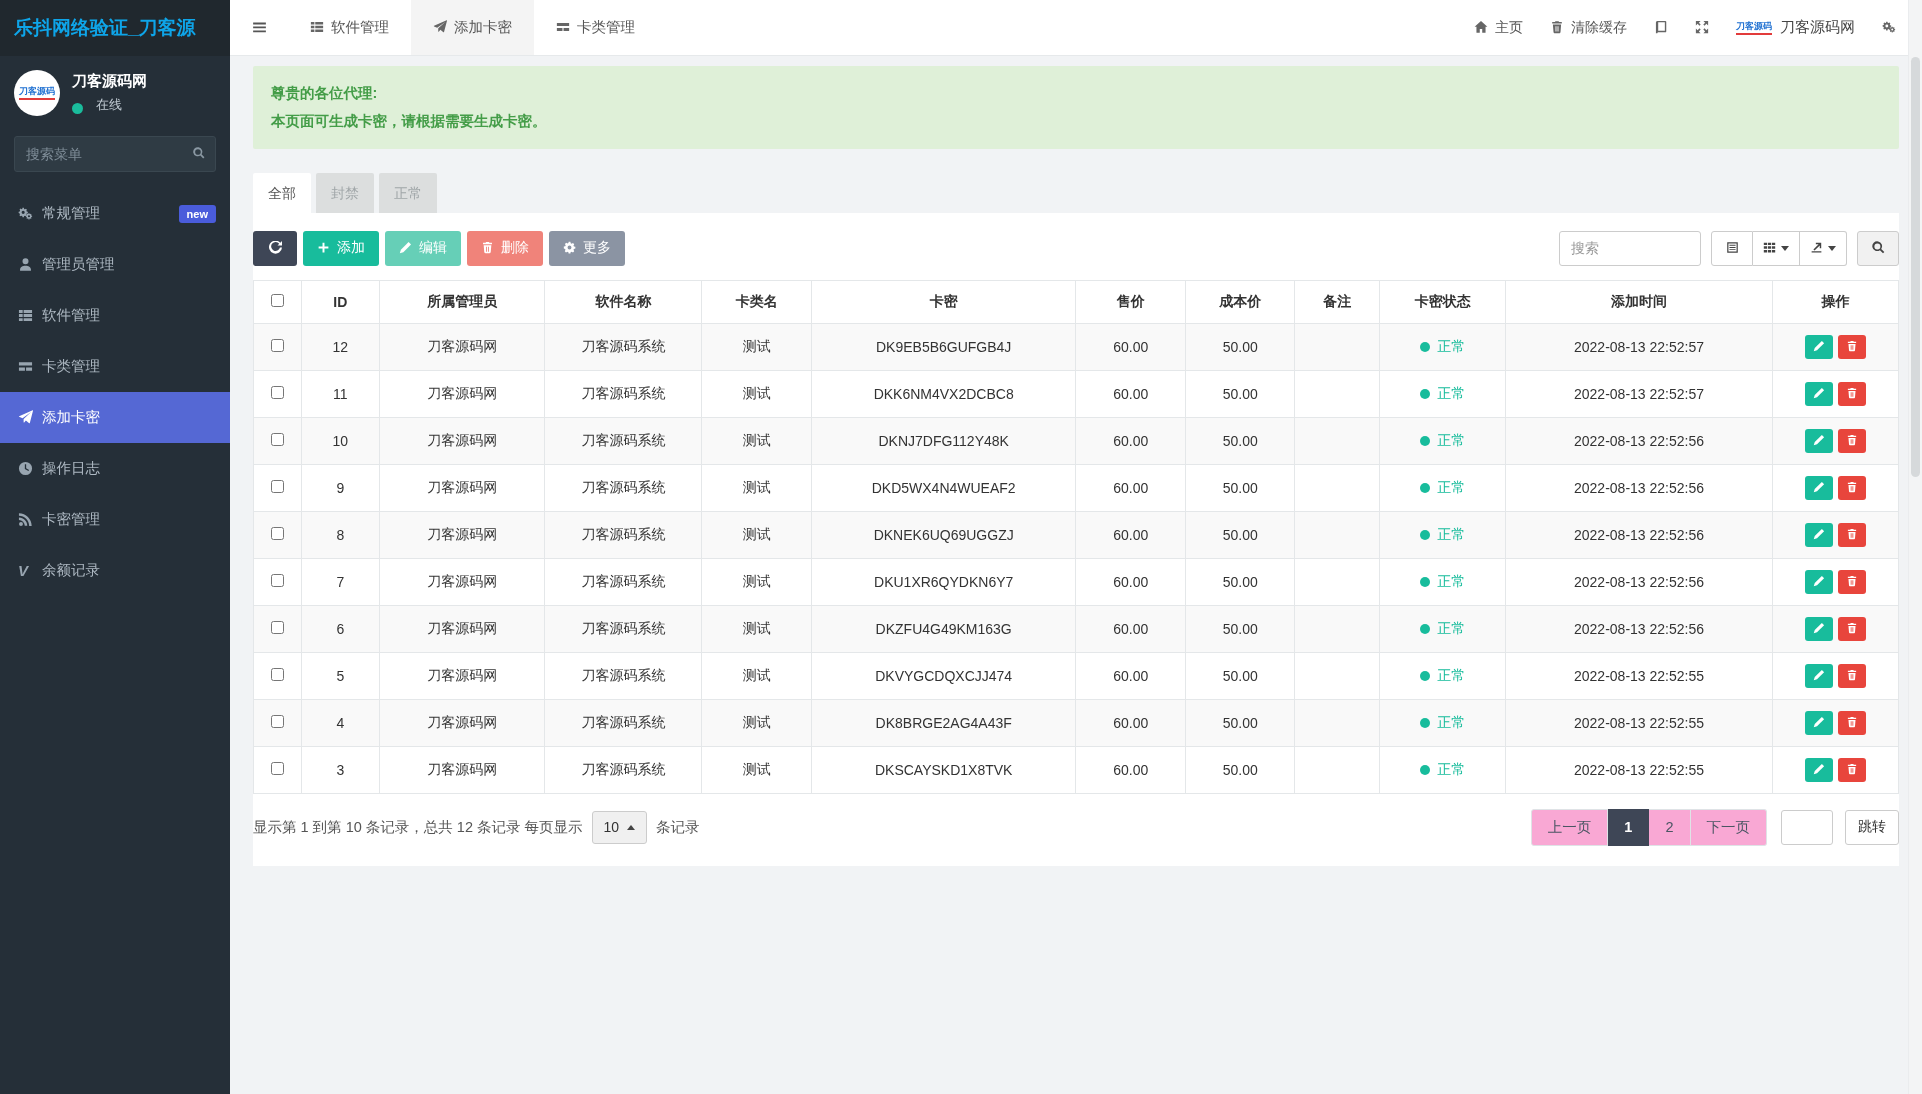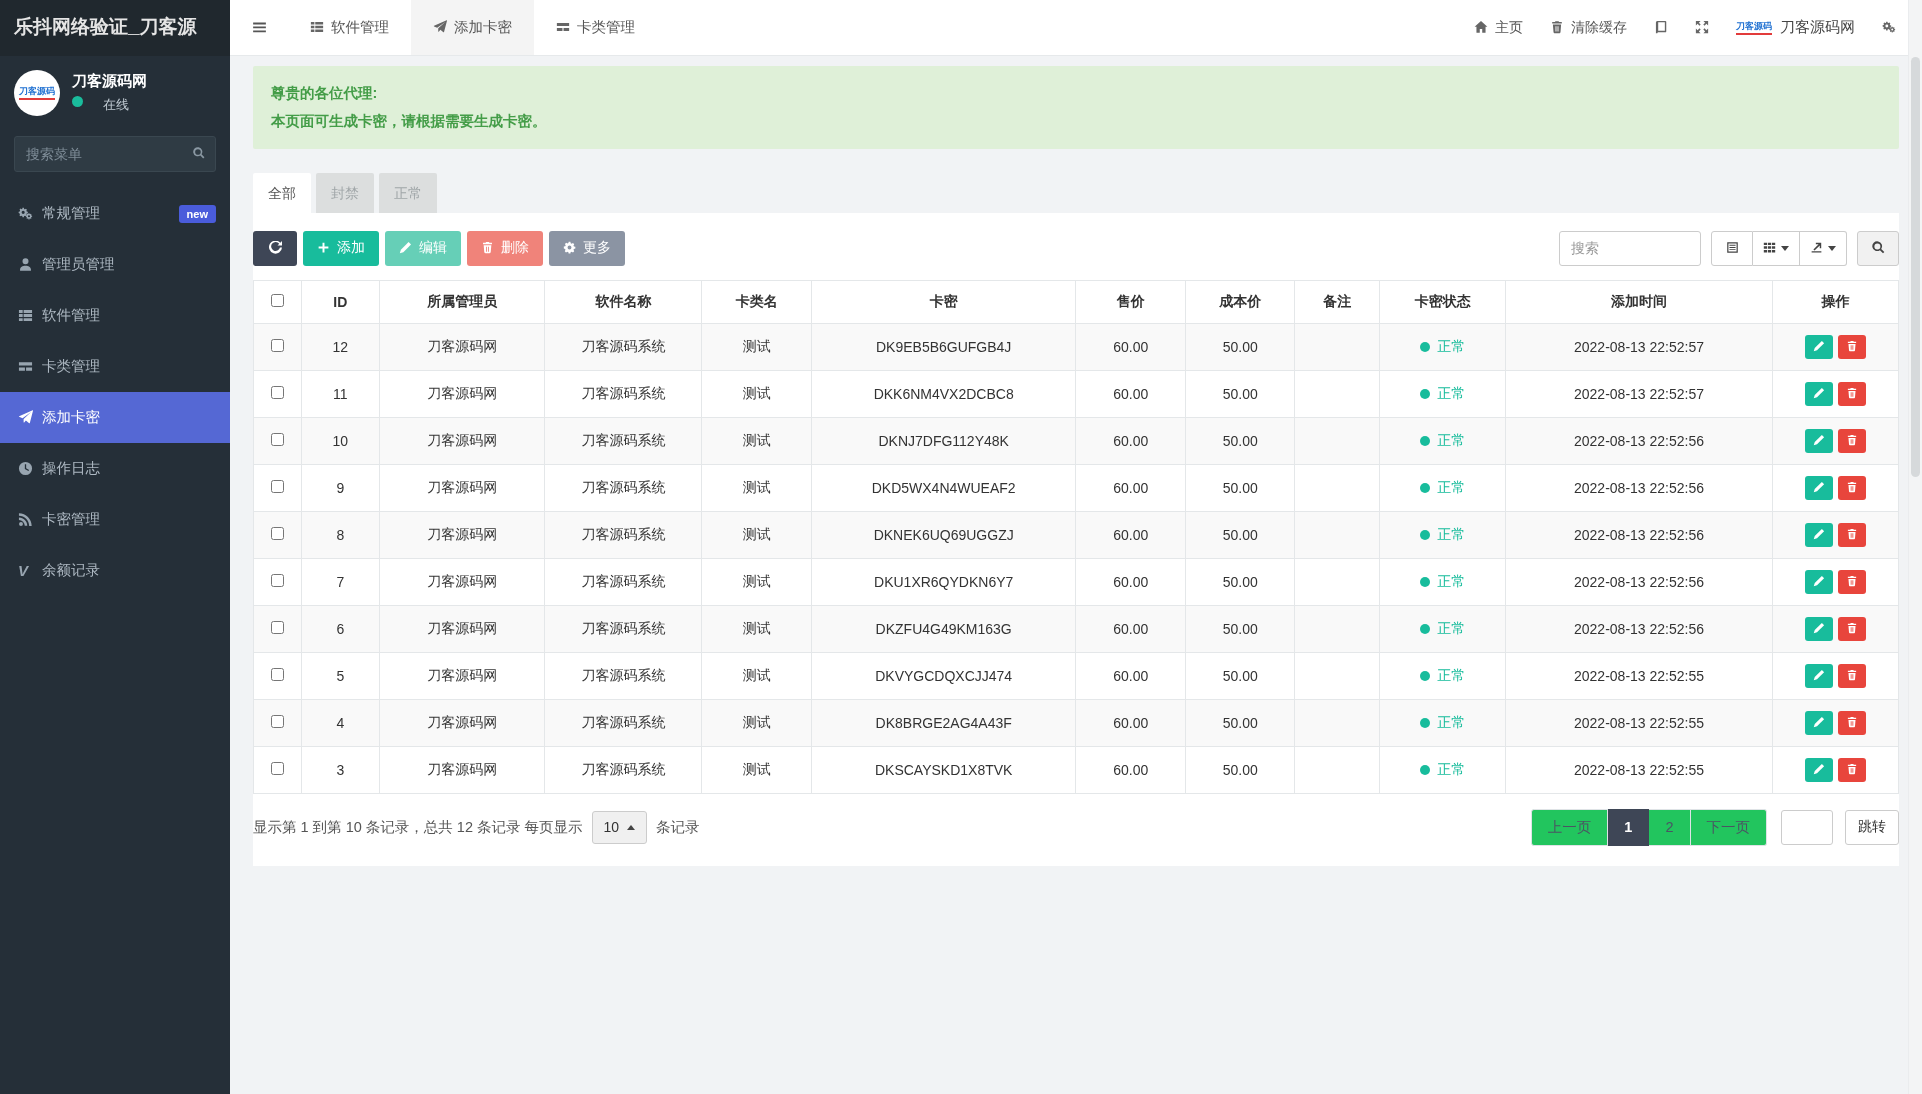--- a/index.html
+++ b/index.html
@@ -4,26 +4,26 @@
 <style>
   * { box-sizing: border-box; margin:0; padding:0; }
   html,body { width:1922px; height:1094px; }
   body {
     font-family:"Liberation Sans","DejaVu Sans",sans-serif;
     background:#f1f3f5; color:#333; overflow:hidden; font-size:14px;
   }
   .icon svg { width:1em; height:1em; fill:currentColor; vertical-align:-0.12em; }
   
   .sidebar { position:fixed; left:0; top:0; bottom:0; width:230px; background:#252f38; z-index:5; }
-  .brand { height:56px; line-height:56px; background:#20282e; color:#e5e5e5; font-size:19px; font-weight:bold; padding-left:14px; white-space:nowrap;font-family:Liberation Mono, monospace; }
+  .brand { height:56px; line-height:56px; background:#20282e; color:#0ea5e9; font-size:19px; font-weight:bold; padding-left:14px; white-space:nowrap; }
   .userpanel { display:flex; align-items:center; gap:12px; padding:14px 14px 10px; }
   .avatar { width:46px; height:46px; border-radius:50%; background:#fff; display:flex; align-items:center; justify-content:center; flex:none; }
   .avatar span { color:#1d6fd1; font-weight:bold; font-size:9px; border-bottom:2px solid #e23b3b; line-height:1.3; }
   .user-name { color:#fff; font-weight:bold; font-size:15px; margin-bottom:5px; }
-  .user-status { color:#c2ccd4; font-size:13px; display:flex; align-items:flex-start; gap:20px; }
+  .user-status { color:#c2ccd4; font-size:13px; display:flex; align-items:flex-end; gap:13px; }
   .dot-green { width:11px; height:11px; border-radius:50%; background:#1abc9c; display:inline-block; }
   .menu-search { margin:10px 14px 16px; position:relative; }
   .menu-search input { width:100%; height:36px; background:#2f3b44; border:1px solid #3a4750; border-radius:3px; color:#aab6c0; padding:0 32px 0 11px; font-size:14px; outline:none; }
   .menu-search input::placeholder { color:#7f8d98; }
   .menu-search .icon { position:absolute; right:10px; top:9px; color:#8a98a3; font-size:14px; }
   .menu { list-style:none; }
   .menu-item { display:flex; align-items:center; height:51px; padding:0 14px 0 18px; color:#aeb9c3; cursor:pointer; font-size:14.5px; }
   .menu-item .mi-icon { width:24px; font-size:15px; color:#98a5b0; flex:none; }
   .menu-item.active { background:#5568d4; color:#fff; }
   .menu-item.active .mi-icon { color:#fff; }
@@ -80,21 +80,21 @@
   .status .sdot { width:10px; height:10px; border-radius:50%; background:#18bc9c; display:inline-block; }
   .btn-mini { width:28px; height:24px; border:none; border-radius:3px; color:#fff; display:inline-flex; align-items:center; justify-content:center; cursor:pointer; font-size:12px; }
   .btn-mini + .btn-mini { margin-left:5px; }
   .btn-mini.edit { background:#18bc9c; }
   .btn-mini.del { background:#e8453c; }
   
   .table-footer { display:flex; align-items:center; padding:15px 0 14px; color:#555; font-size:14.5px; }
   .page-size-btn { height:33px; border:1px solid #ccc; background:#f0f0f0; border-radius:3px; display:inline-flex; align-items:center; gap:8px; padding:0 11px; margin:0 9px; color:#333; cursor:pointer; font-size:14px; }
   .footer-right { margin-left:auto; display:flex; align-items:center; }
   .pagination { display:flex; list-style:none; }
-  .pagination li { height:37px; line-height:35px; padding:0 16px; border:1px solid #dfe3e6; border-left:none; background:#22c55e; color:#4a5563; cursor:pointer; font-size:14.5px; }
+  .pagination li { height:37px; line-height:35px; padding:0 16px; border:1px solid #dfe3e6; border-left:none; background:#f9a8d4; color:#4a5563; cursor:pointer; font-size:14.5px; }
   .pagination li:first-child { border-left:1px solid #dfe3e6; border-radius:3px 0 0 3px; }
   .pagination li:last-child { border-radius:0 3px 3px 0; }
   .pagination li.active { background:#3e4656; border-color:#3e4656; color:#fff; font-weight:bold; }
   .jump-input { width:52px; height:35px; border:1px solid #ccc; border-radius:3px; margin-left:14px; padding:0 8px; font-size:14px; outline:none; }
   .jump-btn { height:35px; border:1px solid #ccc; background:#fff; border-radius:3px; margin-left:12px; padding:0 12px; color:#333; font-size:14px; cursor:pointer; font-family:inherit; }
   
   .scrollbar { position:fixed; right:0; top:0; width:14px; height:100%; background:#f3f4f5; border-left:1px solid #eaecee; z-index:9; }
   .scrollbar .thumb { position:absolute; top:57px; left:2px; width:9px; height:420px; background:#d6d9db; border-radius:5px; }
 </style>
 </head>

